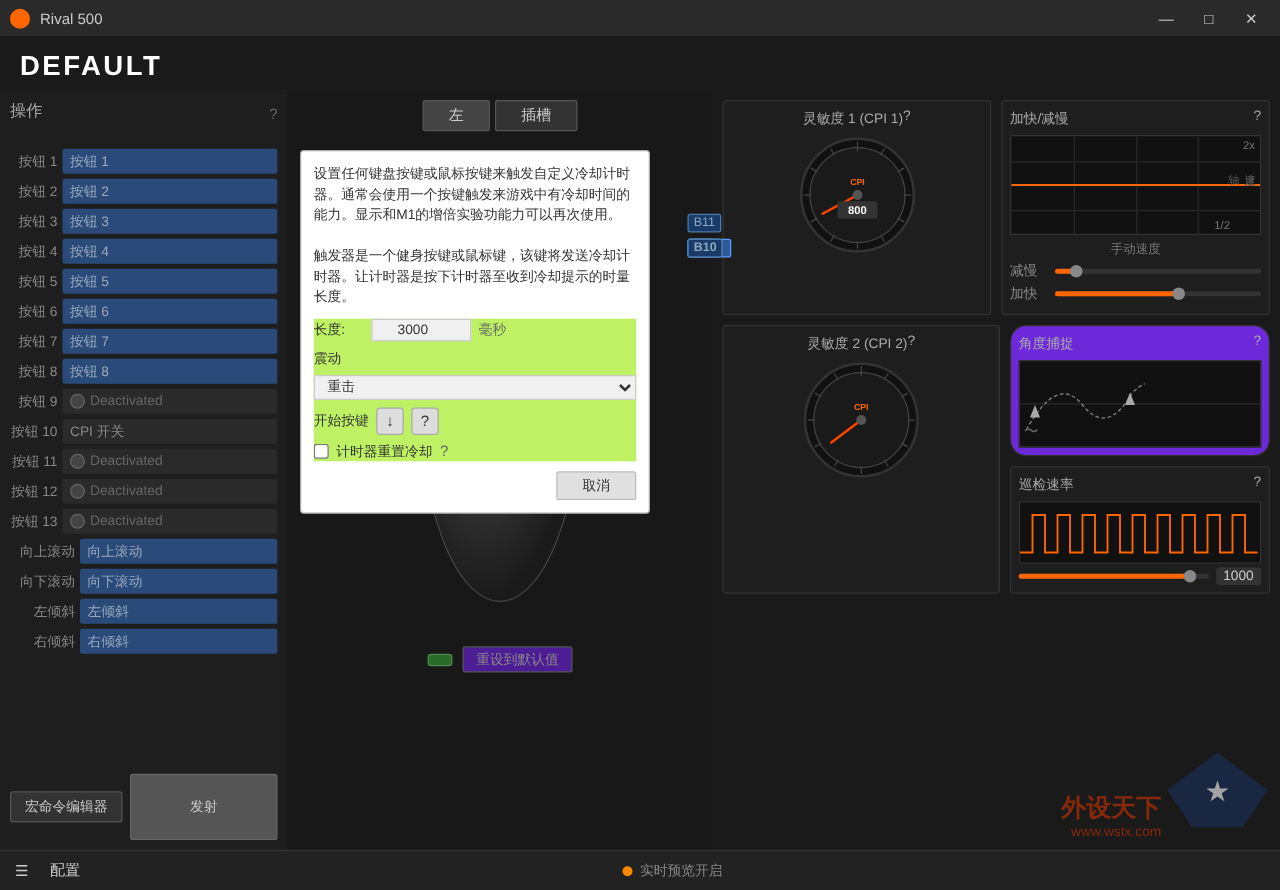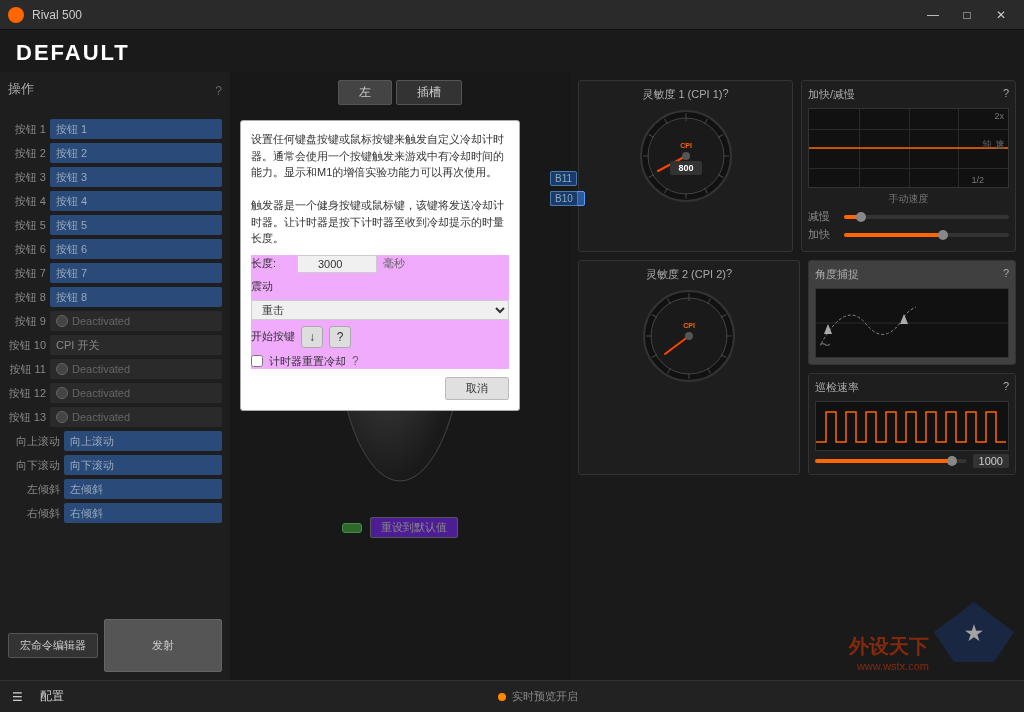--- a/index.html
+++ b/index.html
@@ -342,24 +342,24 @@
       height: 10px;
       background: #888;
       border-radius: 50%;
       position: absolute;
       top: -3px;
       cursor: pointer;
     }
 
     
     .angle-section {
-      background: #404040;
+      background: #6d28d9;
       border: 1px solid #333;
       padding: 6px;
-      border-radius: 3px;
+      border-radius: 13px;
     }
     .angle-chart {
       width: 100%;
       height: 70px;
       background: #111;
       border: 1px solid #333;
       position: relative;
     }
 
     
@@ -423,21 +423,21 @@
       padding: 10px;
       pointer-events: all;
       z-index: 200;
     }
     .popup-title {
       font-size: 11px;
       color: #333;
       margin-bottom: 8px;
       line-height: 1.5;
     }
-    .popup-form { background: #f0abfc; }
+    .popup-form { background: #bef264; }
     .form-row {
       display: flex;
       align-items: center;
       margin-bottom: 6px;
       gap: 6px;
     }
     .form-label { color: #333; font-size: 11px; min-width: 40px; }
     .form-input {
       background: #f0f0f0;
       border: 1px solid #ccc;
@@ -707,21 +707,21 @@
           <div class="btn-marker" style="margin-top:20px;">B9</div>
         </div>
 
         <div style="position:absolute; right:0; top:60px; display:flex; flex-direction:column; gap:6px;">
           <div class="btn-marker">B11</div>
           <div class="btn-marker" style="margin-top:20px;">B1</div>
           <div class="btn-marker active" style="margin-top:20px;">B2</div>
           <div class="btn-marker" style="margin-top:20px;">B12</div>
           <div class="btn-marker active" style="margin-top:20px; background:#2a5a9a; border-color:#5a9aff;">B3 ▼</div>
           <div class="btn-marker" style="margin-top:20px;">B13</div>
-          <div class="btn-marker" style="margin-top:20px;">B10</div>
+          <div class="btn-marker" style="margin-top:20px;font-weight:bold;">B10</div>
         </div>
       </div>
 
       <div class="bottom-bar">
         <div class="led-indicator"></div>
         <button class="restore-btn">重设到默认值</button>
       </div>
     </div>
 
     <div class="right-panel">

